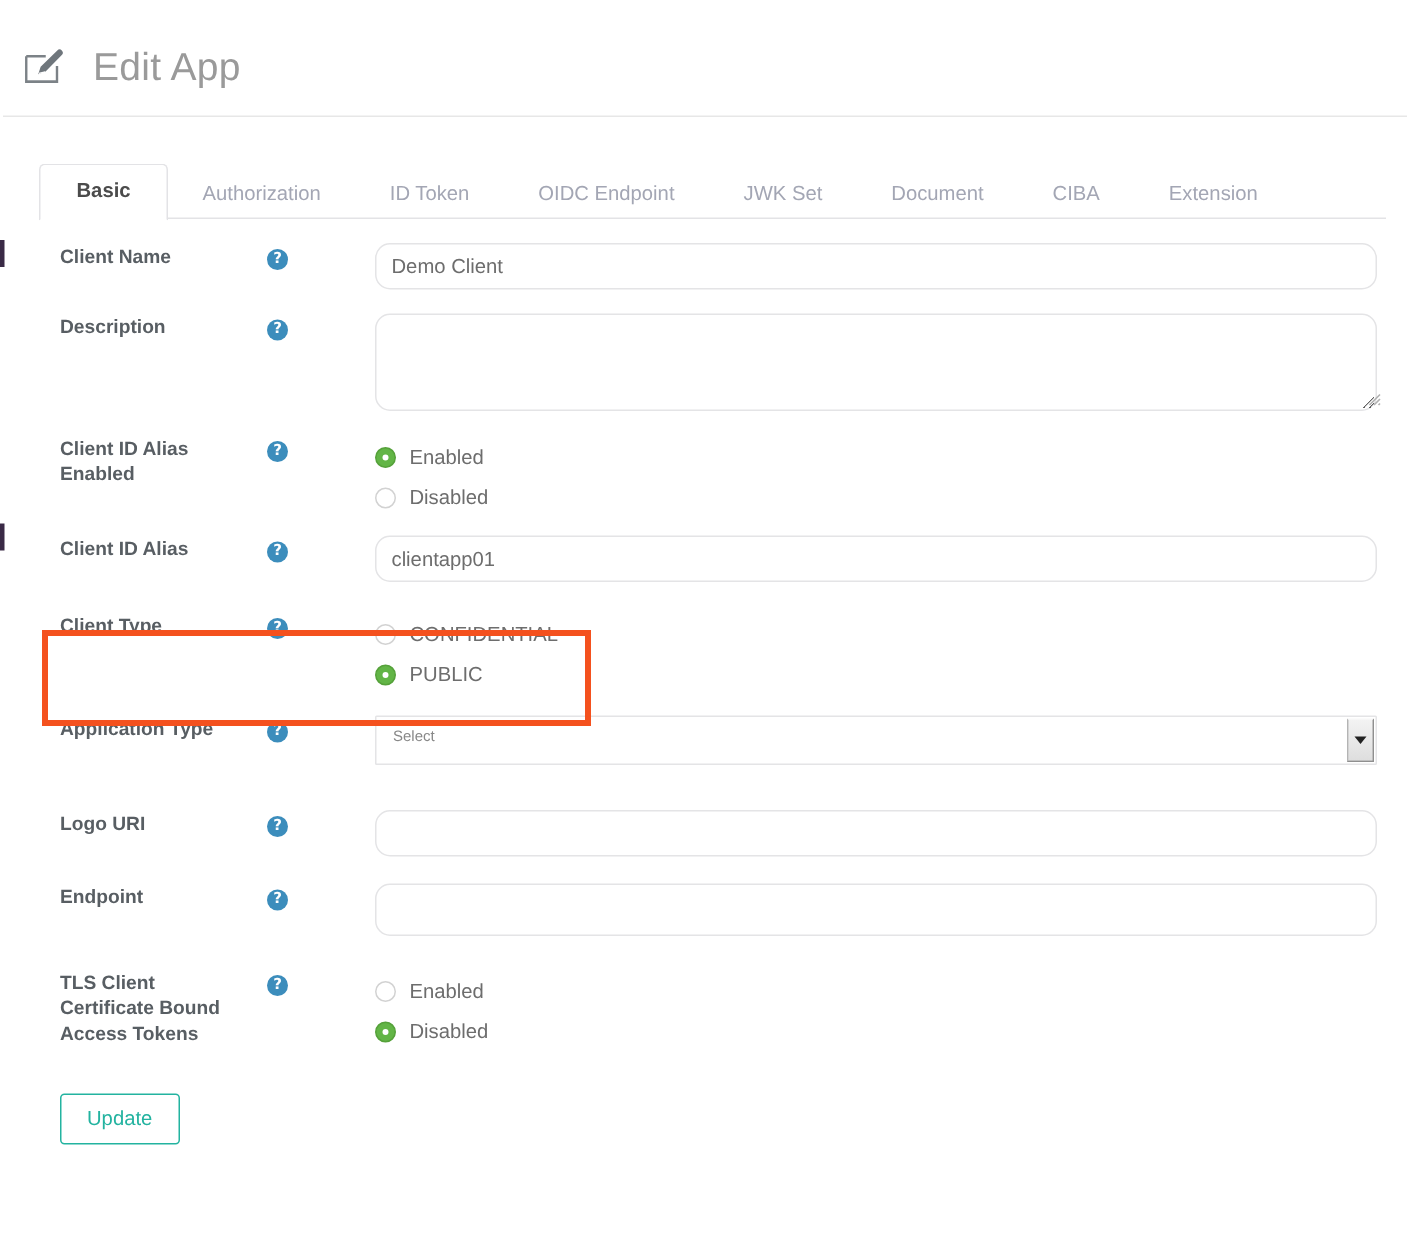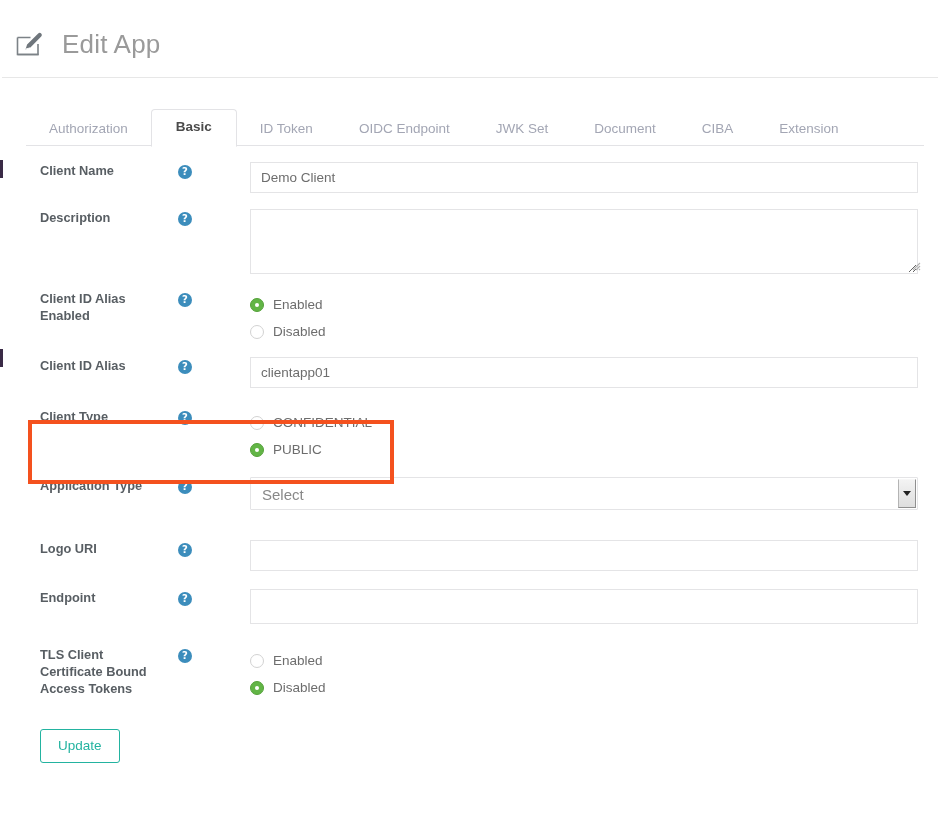--- a/index.html
+++ b/index.html
@@ -145,21 +145,21 @@
 
   input.text-in, textarea.text-in {
     width: 100%;
     border: 1px solid #e4e4e6;
     background: #fff;
     font-family: "Liberation Sans", sans-serif;
     font-size: 13.5px;
     color: #6d6d6d;
     padding: 7px 10px;
     outline: none;
-    border-radius: 0;
+    border-radius: 10px;
   }
   input.text-in { height: 31px; line-height: 17px; }
   textarea.text-in { resize: vertical; display: block; }
   input.text-in::placeholder { color: #b9b9b9; }
 
   .radio-group { padding-top: 1px; }
   .radio-line {
     display: flex;
     align-items: center;
     height: 27px;
@@ -193,21 +193,21 @@
     position: relative;
     width: 100%;
     height: 33px;
     border: 1px solid #e4e4e6;
     background: #fff;
     border-radius: 1px;
   }
   .select-value {
     position: absolute;
     left: 11px; top: 8px;
-    font-size: 15px;
+    font-size: 10px;
     color: #888;
   }
   .select-btn {
     position: absolute;
     right: 1px; top: 1px; bottom: 1px;
     width: 18px;
     background: linear-gradient(#f3f3f3, #dedede);
     border-left: 1px solid #b4b4b4;
     border-top: 1px solid #f7f7f7;
     border-right: 1px solid #8f8f8f;
@@ -270,25 +270,25 @@
         <path d="M24.5 24.5 H3.5" fill="none" stroke="#7c8287" stroke-width="1.6"></path>
         <path d="M11.5 19.5 l1.6 -5 L24.2 3.6 a2.1 2.1 0 0 1 3 3 L16.4 17.6 z" fill="#6f767c"></path>
         <path d="M12.0 18.9 l4.1 -1.0" fill="none" stroke="#ffffff" stroke-width="0.9"></path>
       </svg>
     </div>
     <div class="page-title" style="color: rgb(154, 154, 154);">Edit App</div>
   </div>
 
   <div class="tab-bar">
     <div class="tab-list">
-      <div class="tab">
-        <span>Authorization</span>
-      </div>
       <div class="tab active">
         <span>Basic</span>
+      </div>
+      <div class="tab">
+        <span>Authorization</span>
       </div>
       <div class="tab">
         <span>ID Token</span>
       </div>
       <div class="tab">
         <span>OIDC Endpoint</span>
       </div>
       <div class="tab">
         <span>JWK Set</span>
       </div>

